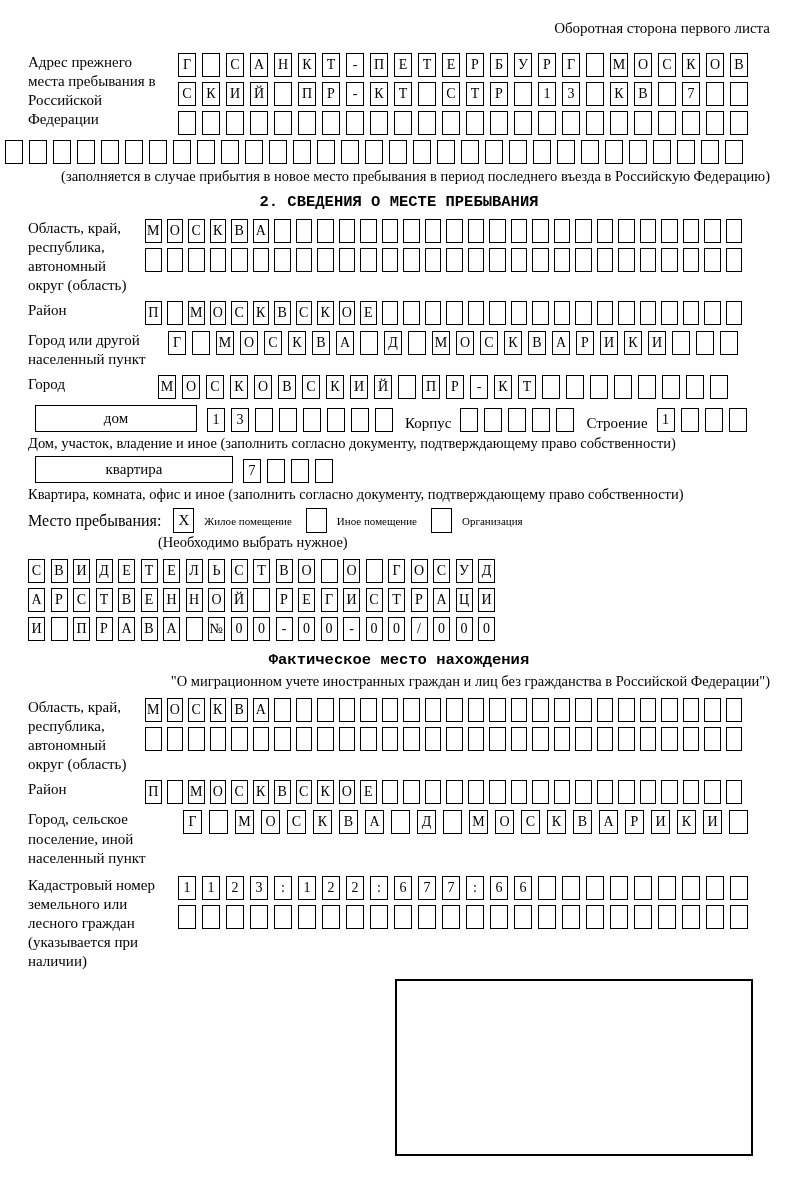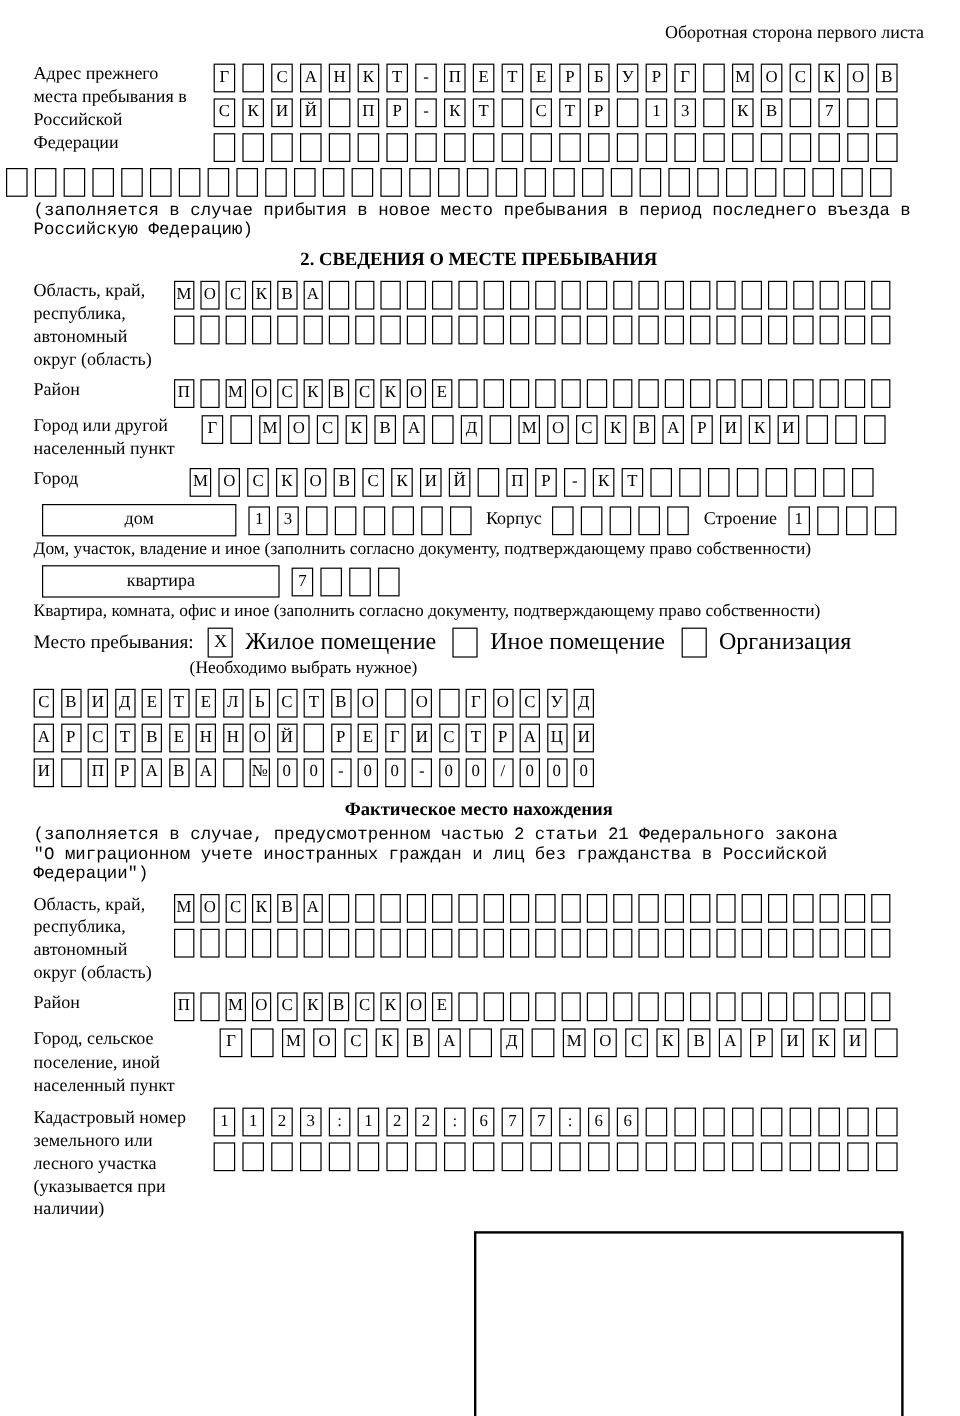--- a/index.html
+++ b/index.html
@@ -10,31 +10,31 @@
   .label{flex:none;font-size:15px;line-height:1.27;padding-right:8px;box-sizing:border-box;}
   .rows{display:flex;flex-direction:column;gap:5px;}
   .cells{display:flex;flex:none;}
   .cell{flex:none;height:24px;border:1.8px solid #000;box-sizing:border-box;display:flex;align-items:center;justify-content:center;font-size:14px;line-height:1;background:#fff;}
   .g24{gap:6px}   .g24 .cell{width:18px}
   .g28{gap:5px}   .g28 .cell{width:16.5px}
   .g21{gap:5.5px} .g21 .cell{width:17px}
   .g22{gap:7px}   .g22 .cell{width:19px}
   .lw150{width:150px}.lw117{width:117px}.lw140{width:140px}.lw130{width:130px}.lw155{width:155px}.lw250{width:250px}
   .full-row{margin-left:-23px;margin-top:5px;}
-  .center-note{text-align:left;font-size:14.5px;margin-top:4px;font-family:Liberation Mono, monospace;}
-  .sec-title{text-align:center;font-weight:bold;font-size:15.5px;margin-top:8px;margin-bottom:8px;}
+  .center-note{text-align:right;font-size:14.5px;margin-top:4px;}
+  .sec-title{text-align:center;font-weight:bold;font-size:15.5px;margin-top:8px;margin-bottom:8px;font-family:Liberation Mono, monospace;}
   .mt6{margin-top:6px}.mt8{margin-top:8px}.mt4{margin-top:4px}
-  .inline-row{display:flex;align-items:center;}
+  .inline-row{display:flex;align-items:flex-end;}
   .wide-box{border:1.8px solid #000;box-sizing:border-box;height:27px;display:flex;align-items:center;justify-content:center;font-size:15px;background:#fff;}
   .dom-box{width:162px;margin-left:7px;}
   .kv-box{width:198px;margin-left:7px;}
   .small-label{font-size:15px;padding:0 9px 0 12px;white-space:nowrap;}
   .hint{font-size:14.5px;margin-top:3px;margin-bottom:2px;}
   .checkbox{flex:none;width:21px;height:25px;border:1.8px solid #000;box-sizing:border-box;display:flex;align-items:center;justify-content:center;font-size:15px;background:#fff;}
-  .cb-label{font-size:20px;padding:0 14px 0 10px;white-space:nowrap;}
+  .cb-label{font-size:11px;padding:0 14px 0 10px;white-space:nowrap;}
   .stay-row{display:flex;align-items:center;margin-top:5px;}
   .stay-lead{font-size:16px;padding-right:12px;}
   .choose-note{font-size:14.5px;margin-left:130px;margin-top:1px;}
   .stamp-box{margin-left:367px;margin-top:8px;width:358px;height:177px;border:2px solid #000;box-sizing:border-box;background:#fff;}
 </style>
 </head>
 <body>
 
 <div class="page">
 
@@ -440,21 +440,20 @@
           <span class="cell">0</span>
           <span class="cell">/</span>
           <span class="cell">0</span>
           <span class="cell">0</span>
           <span class="cell">0</span>
         </div>
     </div>
   </div>
 
   <div class="sec-title" style="margin-top:10px;margin-bottom:4px;">Фактическое место нахождения</div>
-  <div class="center-note" style="margin-top:0">(заполняется в случае, предусмотренном частью 2 статьи 21 Федерального закона</div>
   <div class="center-note" style="margin-top:1px">"О миграционном учете иностранных граждан и лиц без гражданства в Российской Федерации")</div>
 
   <div class="field mt8">
     <div class="label lw117">Область, край, республика, автономный округ (область)</div>
     <div class="rows">
       <div class="cells g28">
           <span class="cell">М</span>
           <span class="cell">О</span>
           <span class="cell">С</span>
           <span class="cell">К</span>
@@ -572,21 +571,21 @@
         <span class="cell">А</span>
         <span class="cell">Р</span>
         <span class="cell">И</span>
         <span class="cell">К</span>
         <span class="cell">И</span>
         <span class="cell"></span>
       </div>
   </div>
 
   <div class="field mt8">
-    <div class="label lw150">Кадастровый номер земельного или лесного участка (указывается при наличии)</div>
+    <div class="label lw150">Кадастровый номер земельного или лесного граждан (указывается при наличии)</div>
     <div class="rows">
       <div class="cells g24">
           <span class="cell">1</span>
           <span class="cell">1</span>
           <span class="cell">2</span>
           <span class="cell">3</span>
           <span class="cell">:</span>
           <span class="cell">1</span>
           <span class="cell">2</span>
           <span class="cell">2</span>

